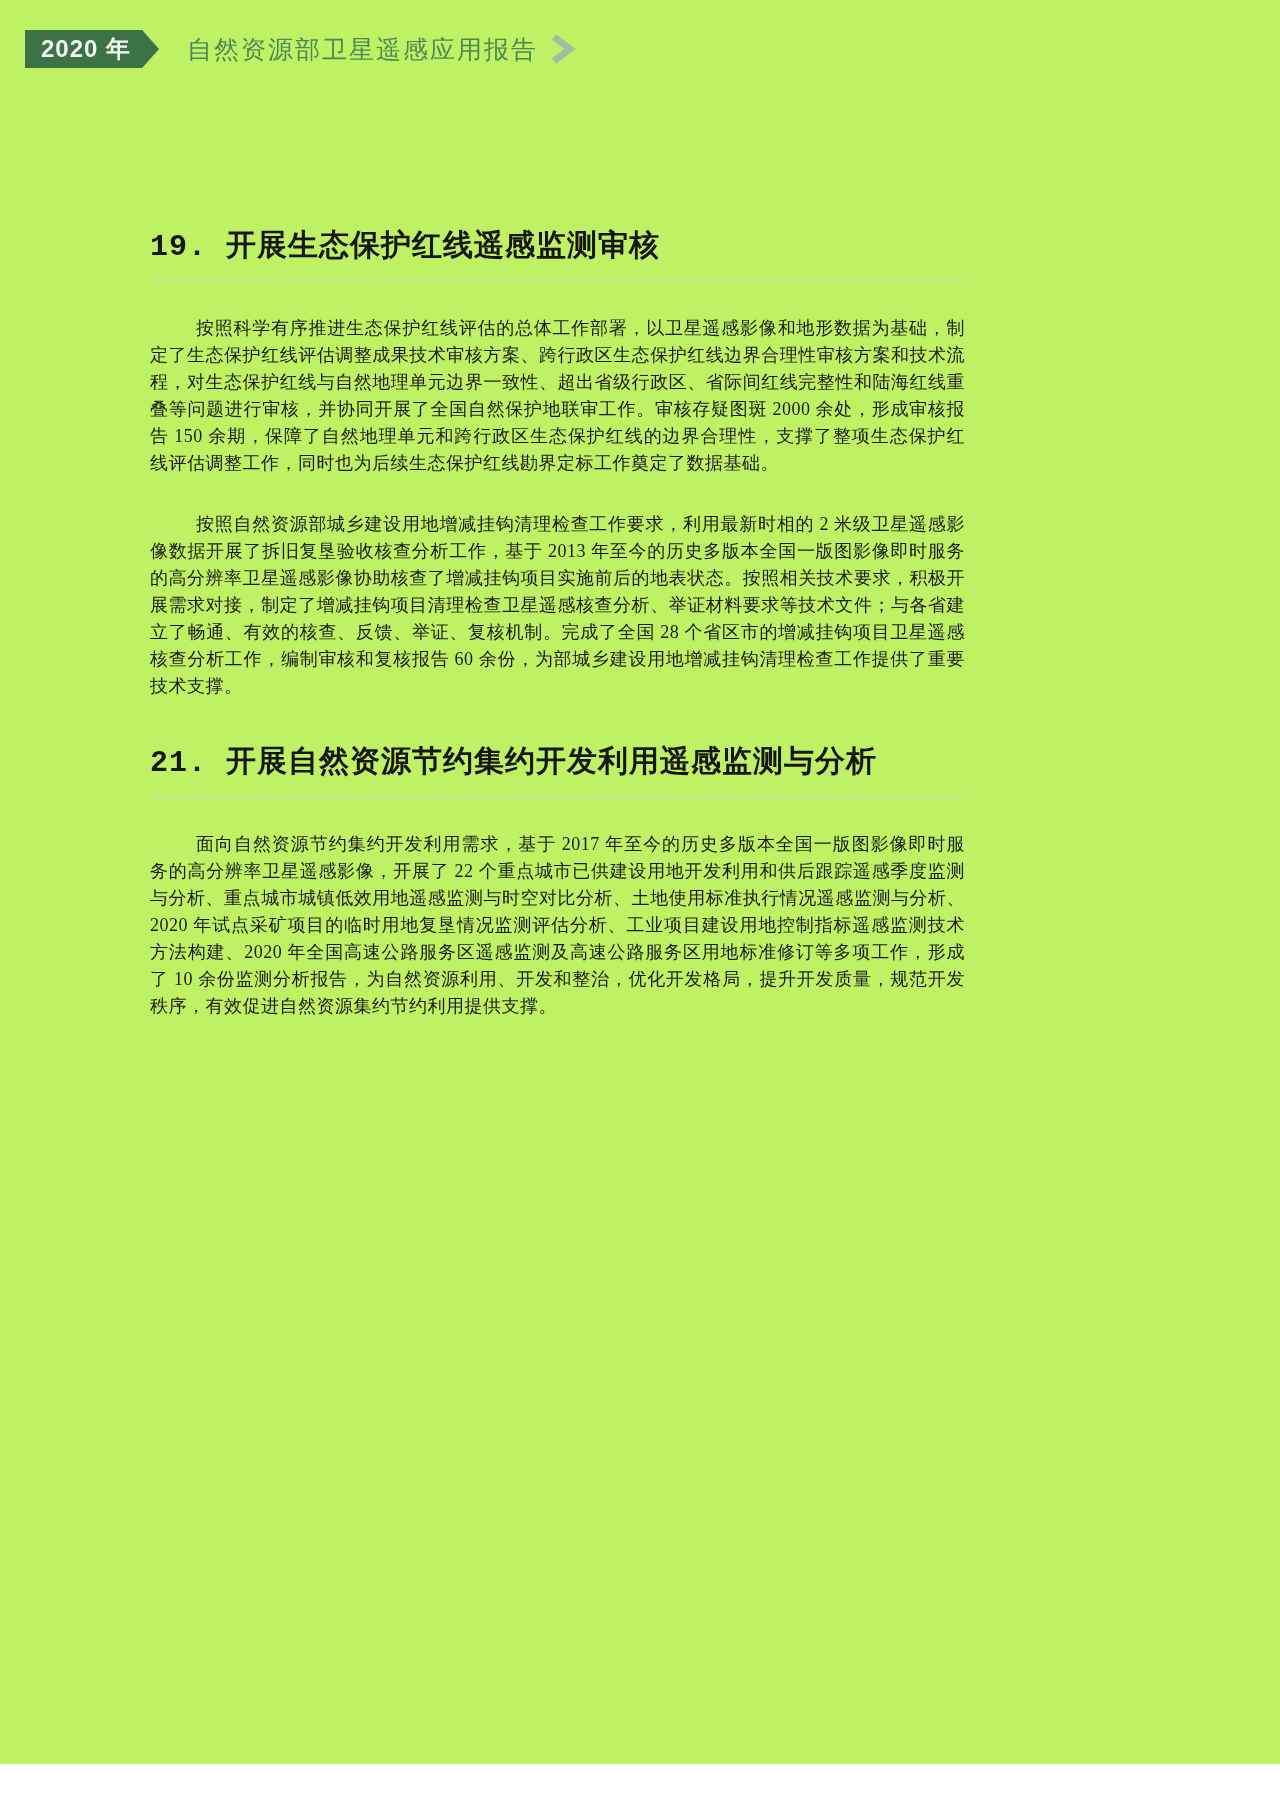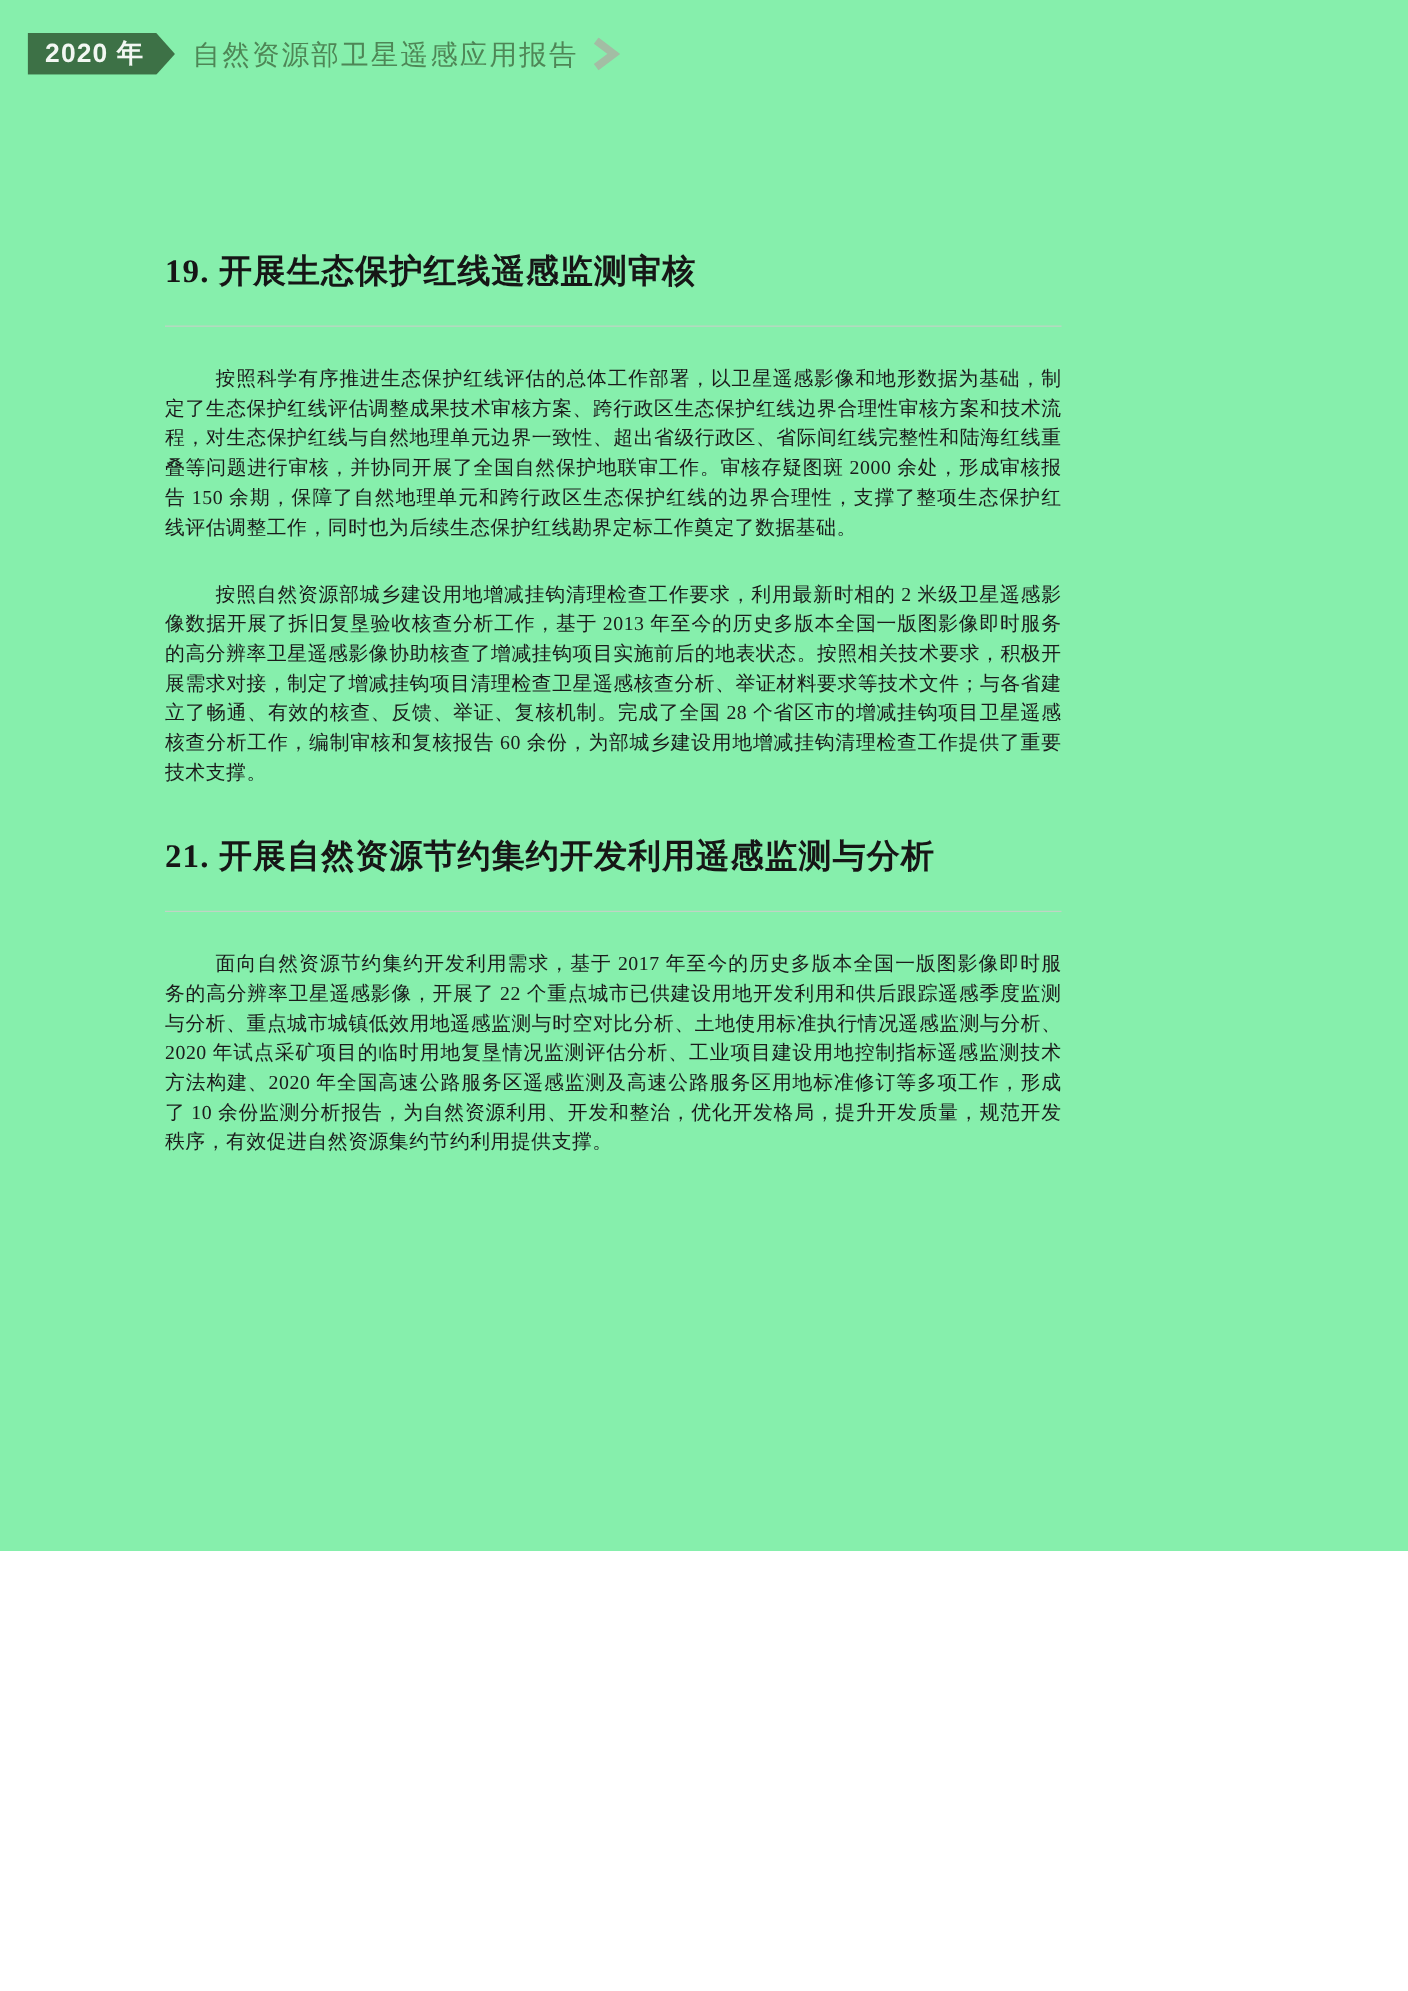--- a/index.html
+++ b/index.html
@@ -1,21 +1,21 @@
 <!DOCTYPE html>
 <html><head>
 <meta charset="utf-8">
 <style>
   * { box-sizing: border-box; margin: 0; padding: 0; }
   html, body { background: #ffffff; }
   .page {
     position: relative;
     width: 1280px;
-    height: 1410px;
-    background: #86efac;
+    height: 1764px;
+    background: #bef264;
     overflow: hidden;
     font-family: "Liberation Serif", serif;
   }
 
   
   .header {
     position: absolute;
     top: 28px;
     left: 25px;
     display: flex;
@@ -28,21 +28,21 @@
     font-family: "Liberation Sans", sans-serif;
     font-weight: bold;
     font-size: 24px;
     height: 38px;
     line-height: 38px;
     padding: 0 28px 0 16px;
     clip-path: polygon(0 0, calc(100% - 17px) 0, 100% 50%, calc(100% - 17px) 100%, 0 100%);
     letter-spacing: 1px;
   }
   .report-title {
-    margin-left: 16px;
+    margin-left: 28px;
     color: #4e8656;
     font-family: Liberation Sans, sans-serif;
     font-size: 25px;
     letter-spacing: 2px;
   }
   .chevron-wrap {
     margin-left: 12px;
     display: flex;
     align-items: center;
   }
@@ -52,24 +52,24 @@
     position: absolute;
     left: 150px;
     top: 0;
     width: 815px;
   }
   .section-heading {
     font-size: 30px;
     font-weight: bold;
     color: #161616;
     line-height: 38px;
-    padding-bottom: 30px;
+    padding-bottom: 14px;
     border-bottom: 1px solid #c7d1c8;
     letter-spacing: 1px;
-    font-family: Liberation Serif, serif;
+    font-family: Liberation Mono, monospace;
   }
   .heading-19 { margin-top: 228px; }
   .heading-20 { margin-top: 66px; }
   .heading-21 { margin-top: 44px; }
   .body-para {
     margin-top: 34px;
     font-size: 18px;
     line-height: 27px;
     color: #1b1b1b;
     text-align: justify;

